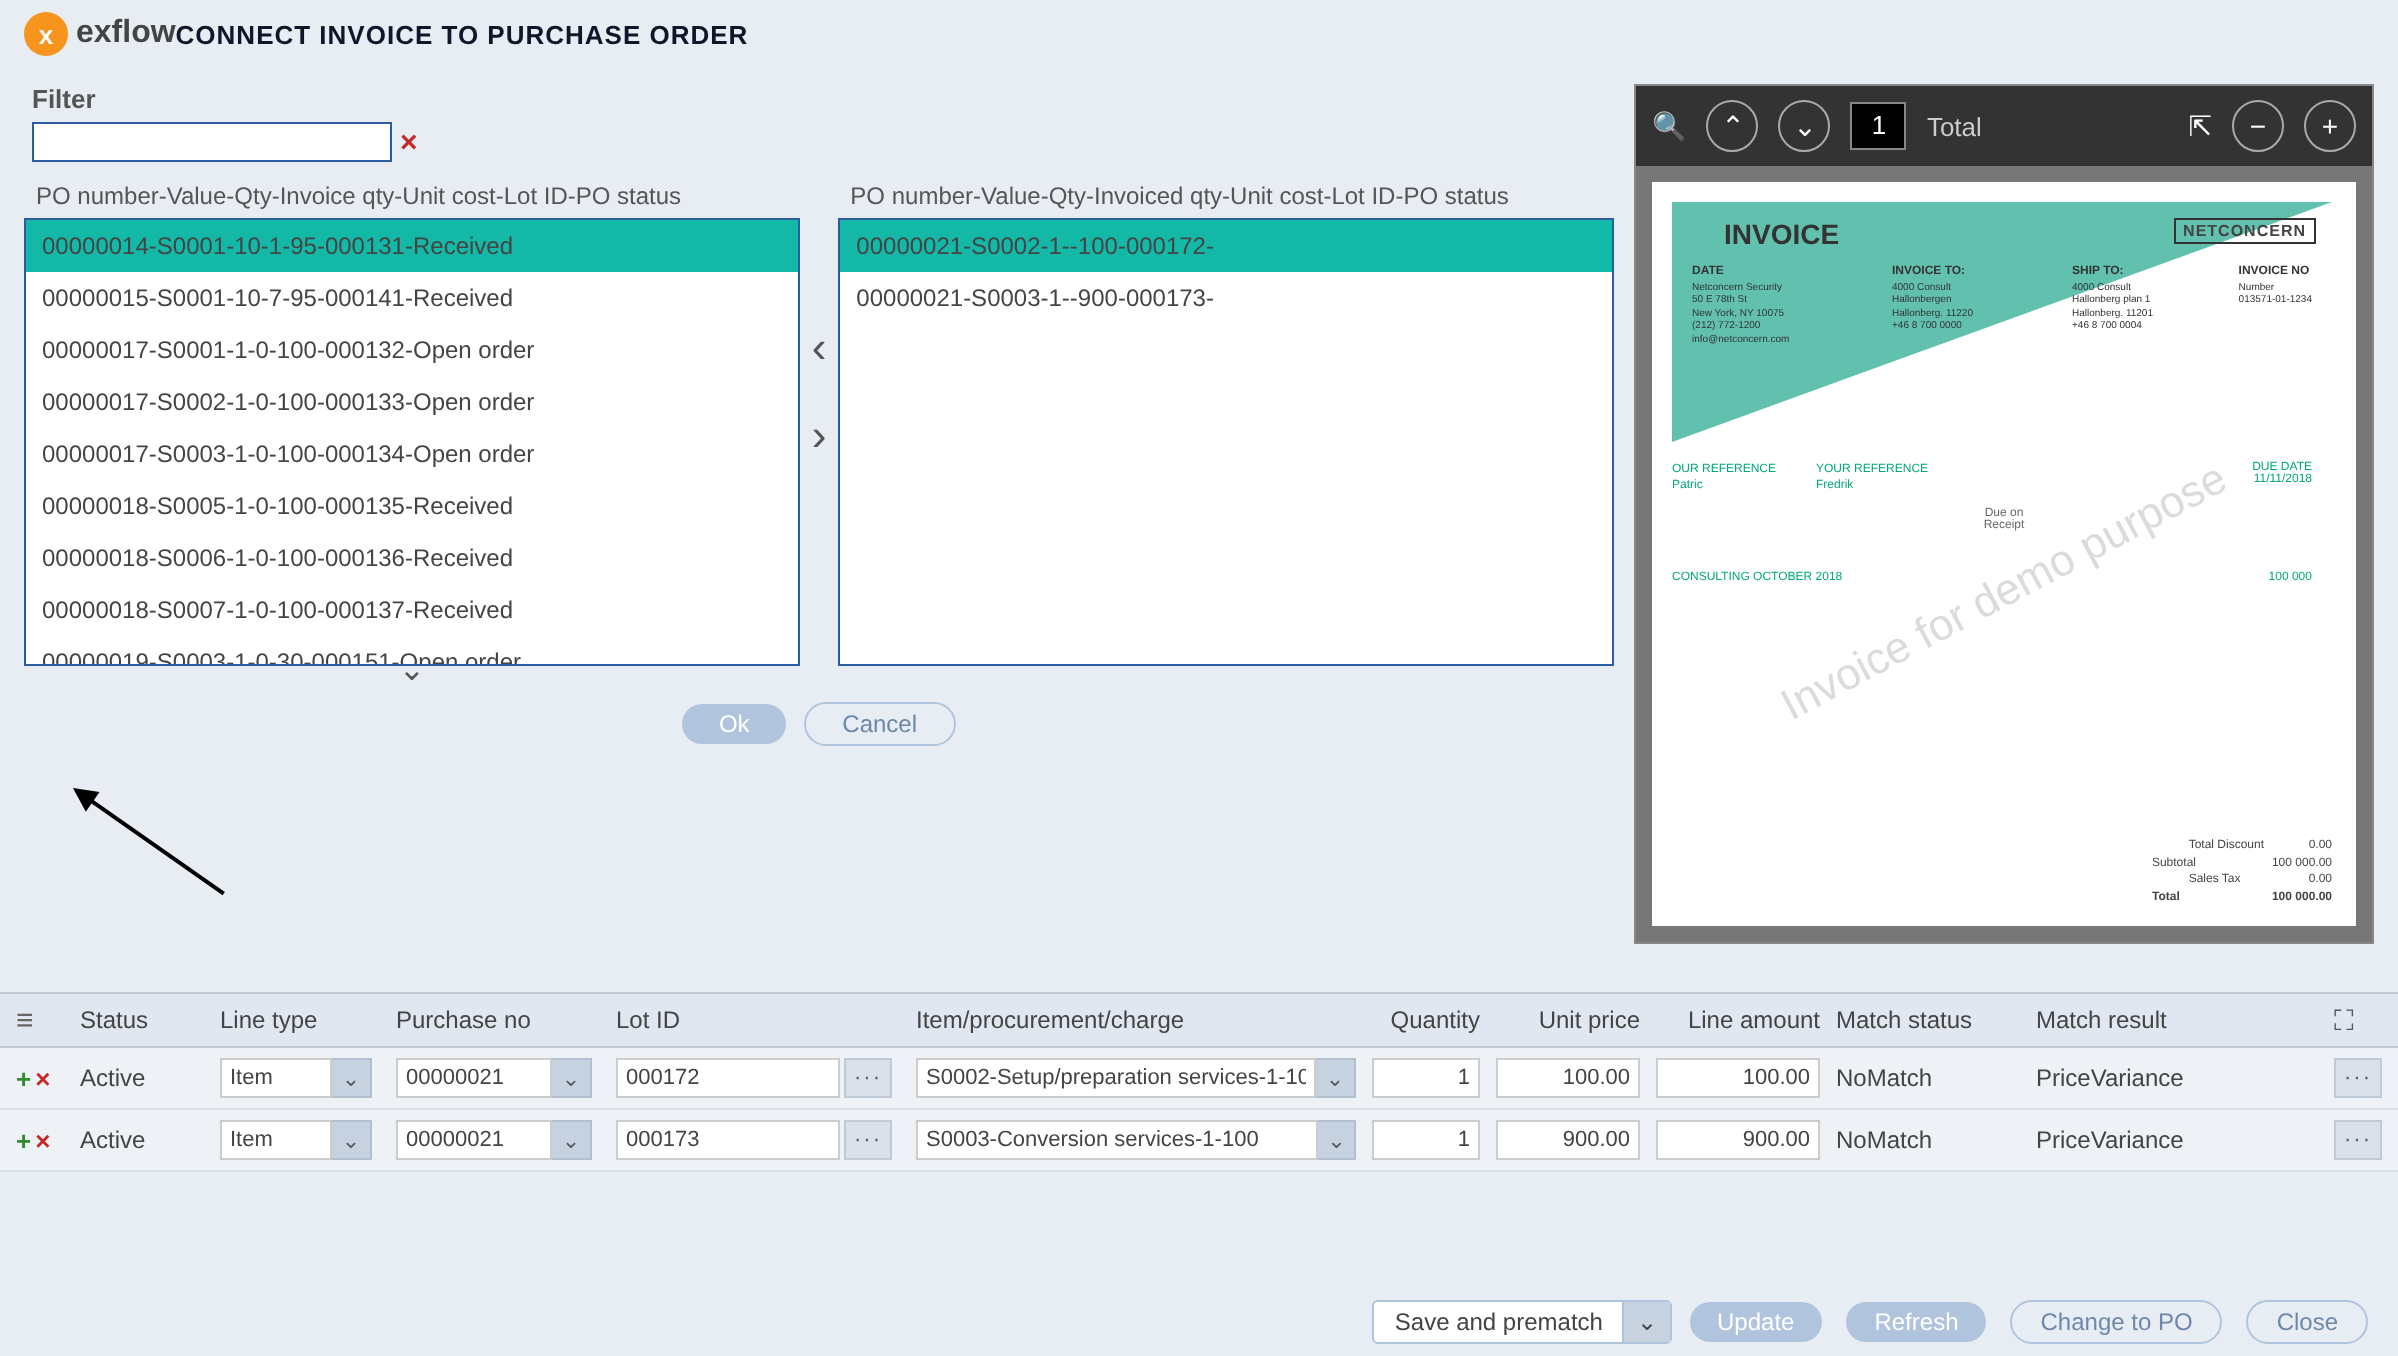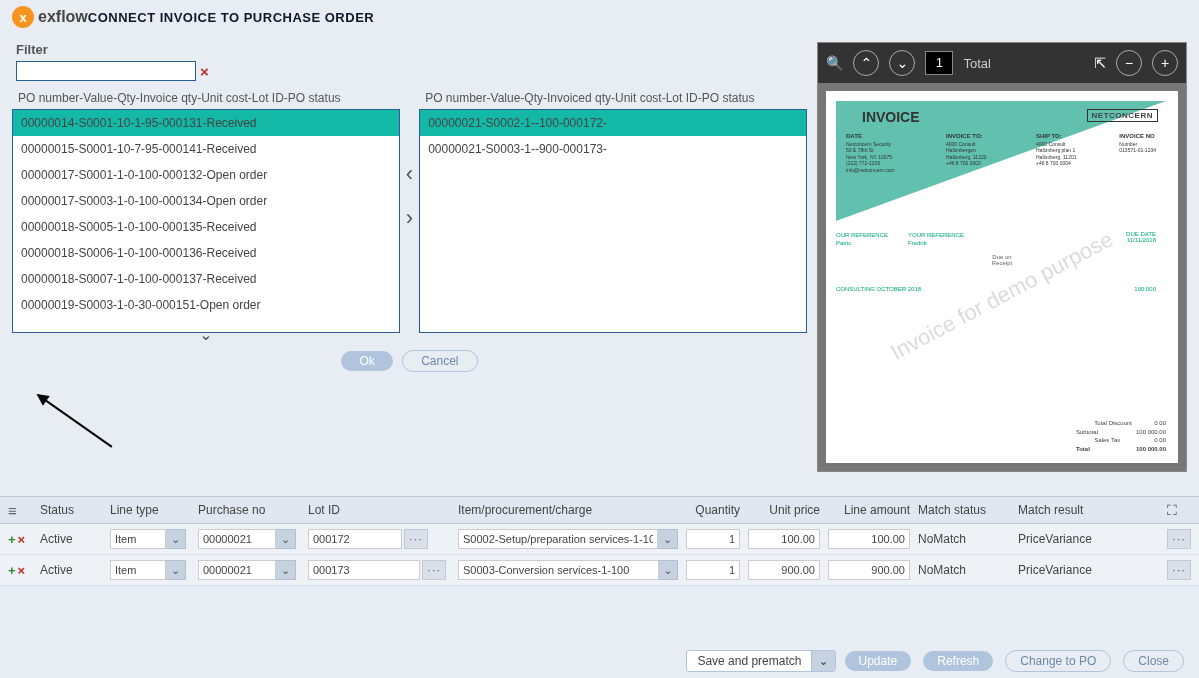--- a/index.html
+++ b/index.html
@@ -206,20 +206,21 @@
       <input class="filter-input" value="" style="">
       <span class="clear-x">×</span>
     </div>
     <div class="lists">
       <div class="list-col">
         <div class="list-header">PO number-Value-Qty-Invoice qty-Unit cost-Lot ID-PO status</div>
         <div class="list-box" id="left-list">
             <div class="list-item selected">00000014-S0001-10-1-95-000131-Received</div>
             <div class="list-item">00000015-S0001-10-7-95-000141-Received</div>
             <div class="list-item">00000017-S0001-1-0-100-000132-Open order</div>
+            <div class="list-item">00000017-S0002-1-0-100-000133-Open order</div>
             <div class="list-item">00000017-S0003-1-0-100-000134-Open order</div>
             <div class="list-item">00000018-S0005-1-0-100-000135-Received</div>
             <div class="list-item">00000018-S0006-1-0-100-000136-Received</div>
             <div class="list-item">00000018-S0007-1-0-100-000137-Received</div>
             <div class="list-item">00000019-S0003-1-0-30-000151-Open order</div>
           </div>
         <div class="chevron-bar"><span class="chevron-down">⌄</span></div>
       </div>
       <div class="move-btns">
         <span class="move-btn">‹</span>
@@ -319,21 +320,21 @@
             <span class="dd-btn">⌄</span>
           </span>
         </span>
         <span class="col c-po">
           <span class="dd-wrap">
             <input class="cell-input" style="width: 78px;" value="00000021">
             <span class="dd-btn">⌄</span>
           </span>
         </span>
         <span class="col c-lot" style="display:flex;">
-          <input class="cell-input" style="width: 94px;" value="000172">
+          <input class="cell-input" style="width: 112px;" value="000172">
           <span class="dots-btn">···</span>
         </span>
         <span class="col c-item">
           <span class="dd-wrap">
             <input class="cell-input" style="width: 200px;" value="S0002-Setup/preparation services-1-100">
             <span class="dd-btn">⌄</span>
           </span>
         </span>
         <span class="col c-qty"><input class="cell-input num" style="width: 54px;" value="1"></span>
         <span class="col c-price"><input class="cell-input num" style="width: 72px;" value="100.00"></span>

